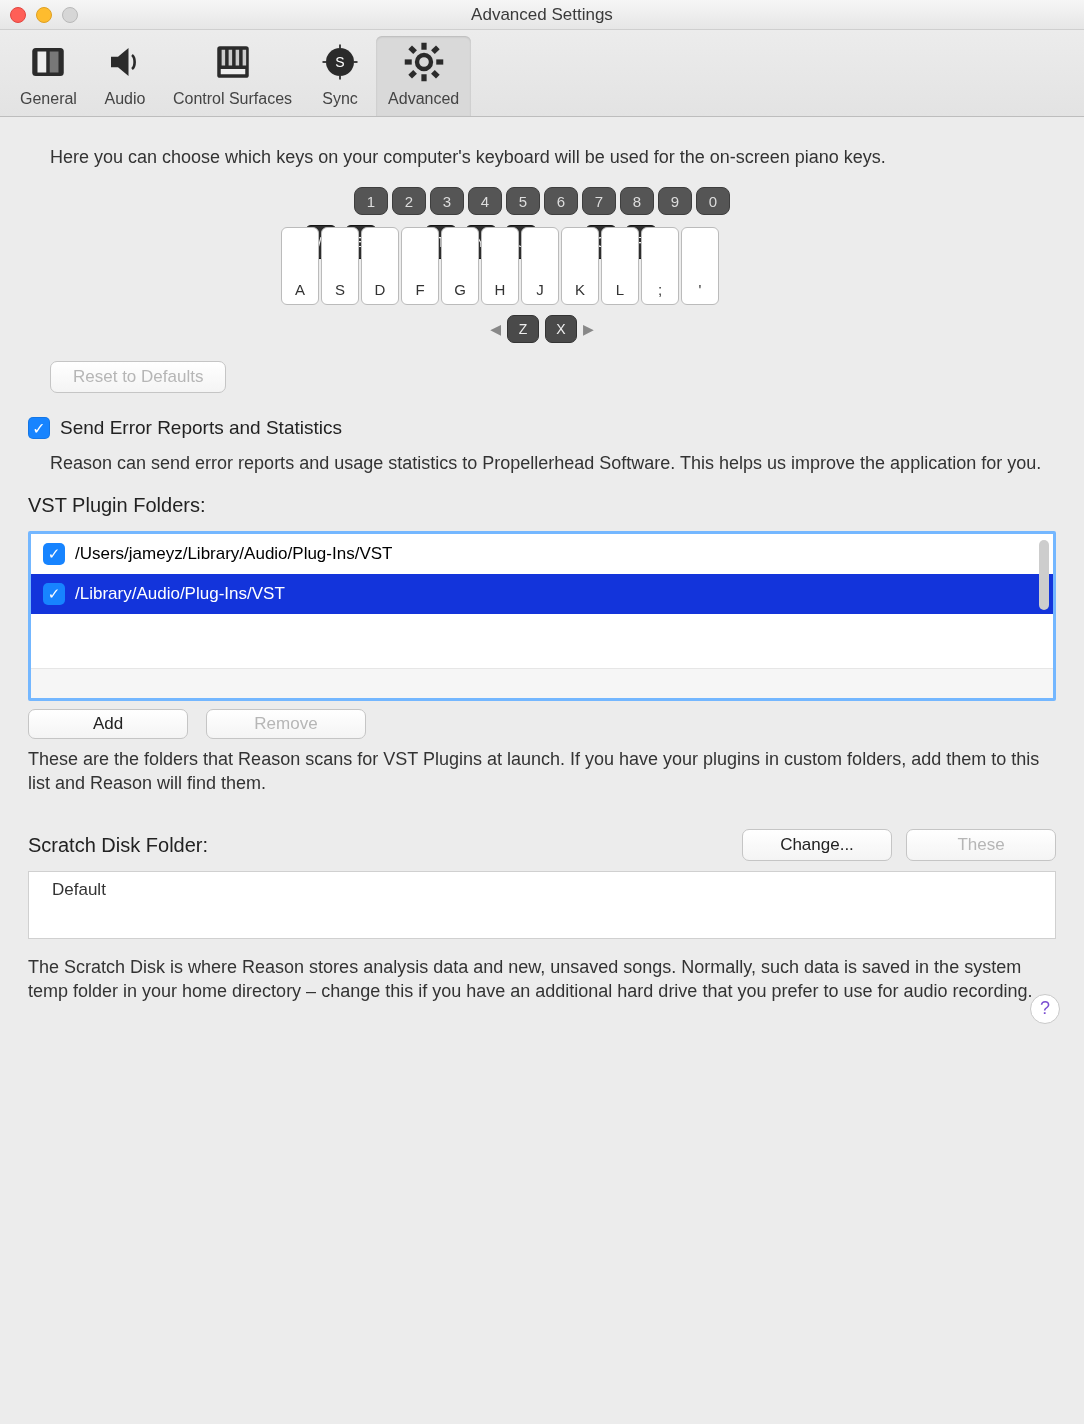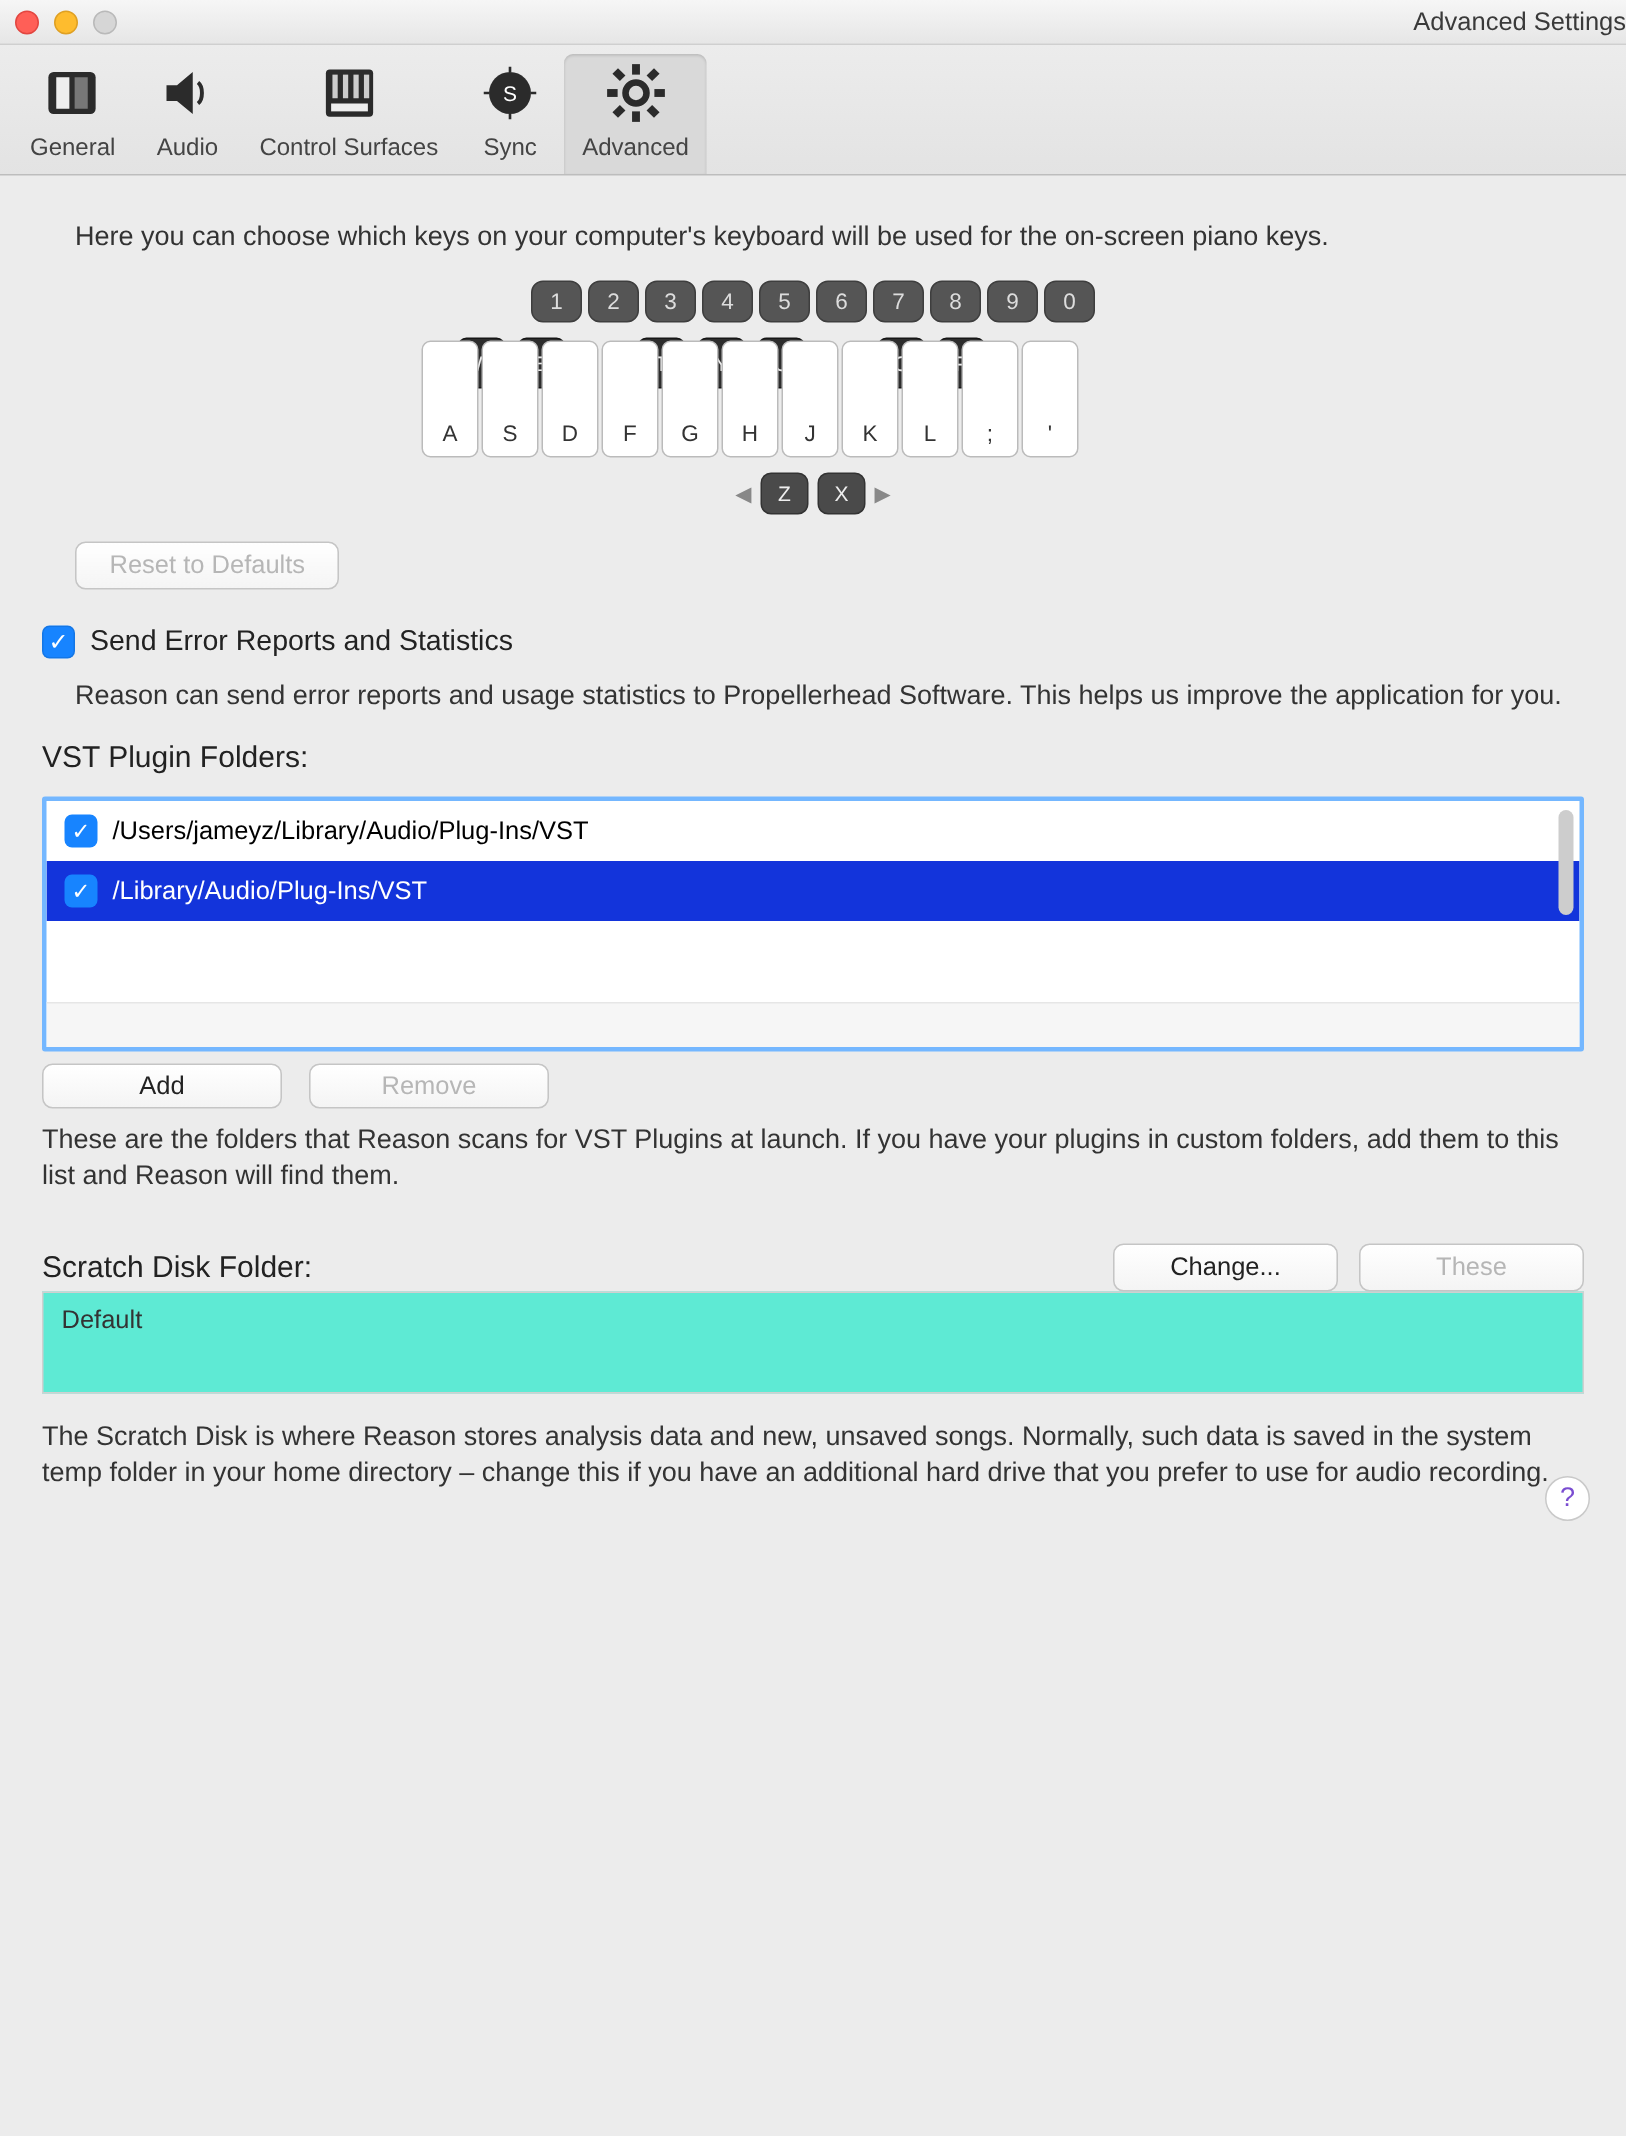--- a/index.html
+++ b/index.html
@@ -23,21 +23,21 @@
     background: linear-gradient(#f6f6f6, #e6e6e6);
     border-bottom: 1px solid #cfcfcf;
     position: relative;
   }
   .traffic { display: flex; gap: 10px; }
   .tl { width: 16px; height: 16px; border-radius: 50%; }
   .tl.close   { background: #ff5f57; border: 1px solid #e24640; }
   .tl.min     { background: #febc2e; border: 1px solid #dfa023; }
   .tl.zoom    { background: #d6d6d6; border: 1px solid #b9b9b9; }
   .titlebar .title {
-    position: absolute; left: 0; right: 0; text-align: right;
+    position: absolute; left: 0; right: 0; text-align: center;
     font-size: 17px; color: #3a3a3a; pointer-events: none;
   }
 
   
   .toolbar {
     display: flex;
     align-items: flex-end;
     padding: 6px 8px 0 8px;
     background: linear-gradient(#ececec, #e3e3e3);
     border-bottom: 1px solid #bdbdbd;
@@ -154,22 +154,22 @@
   .btn-row button.mac { width: 160px; }
 
   
   .scratch-head {
     display: flex; align-items: center; margin-top: 34px;
   }
   .scratch-head .grow { flex: 1; }
   .scratch-head button.mac { width: 150px; margin-left: 14px; }
 
   .scratch-box {
-    background: #5eead4; border: 1px solid #d0d0d0;
-    height: 68px; padding: 8px 12px; font-size: 17px; color: #333;
+    margin-top: 10px; background: #ffffff; border: 1px solid #d0d0d0;
+    height: 68px; padding: 8px 23px; font-size: 17px; color: #333;
   }
 
   .help-bubble {
     position: absolute; right: 24px; bottom: 18px;
     width: 30px; height: 30px; border-radius: 50%;
     border: 1px solid #c9c9c9; background: #fff;
     display: flex; align-items: center; justify-content: center;
     color: #7a4dd1; font-size: 18px;
   }
 </style>

